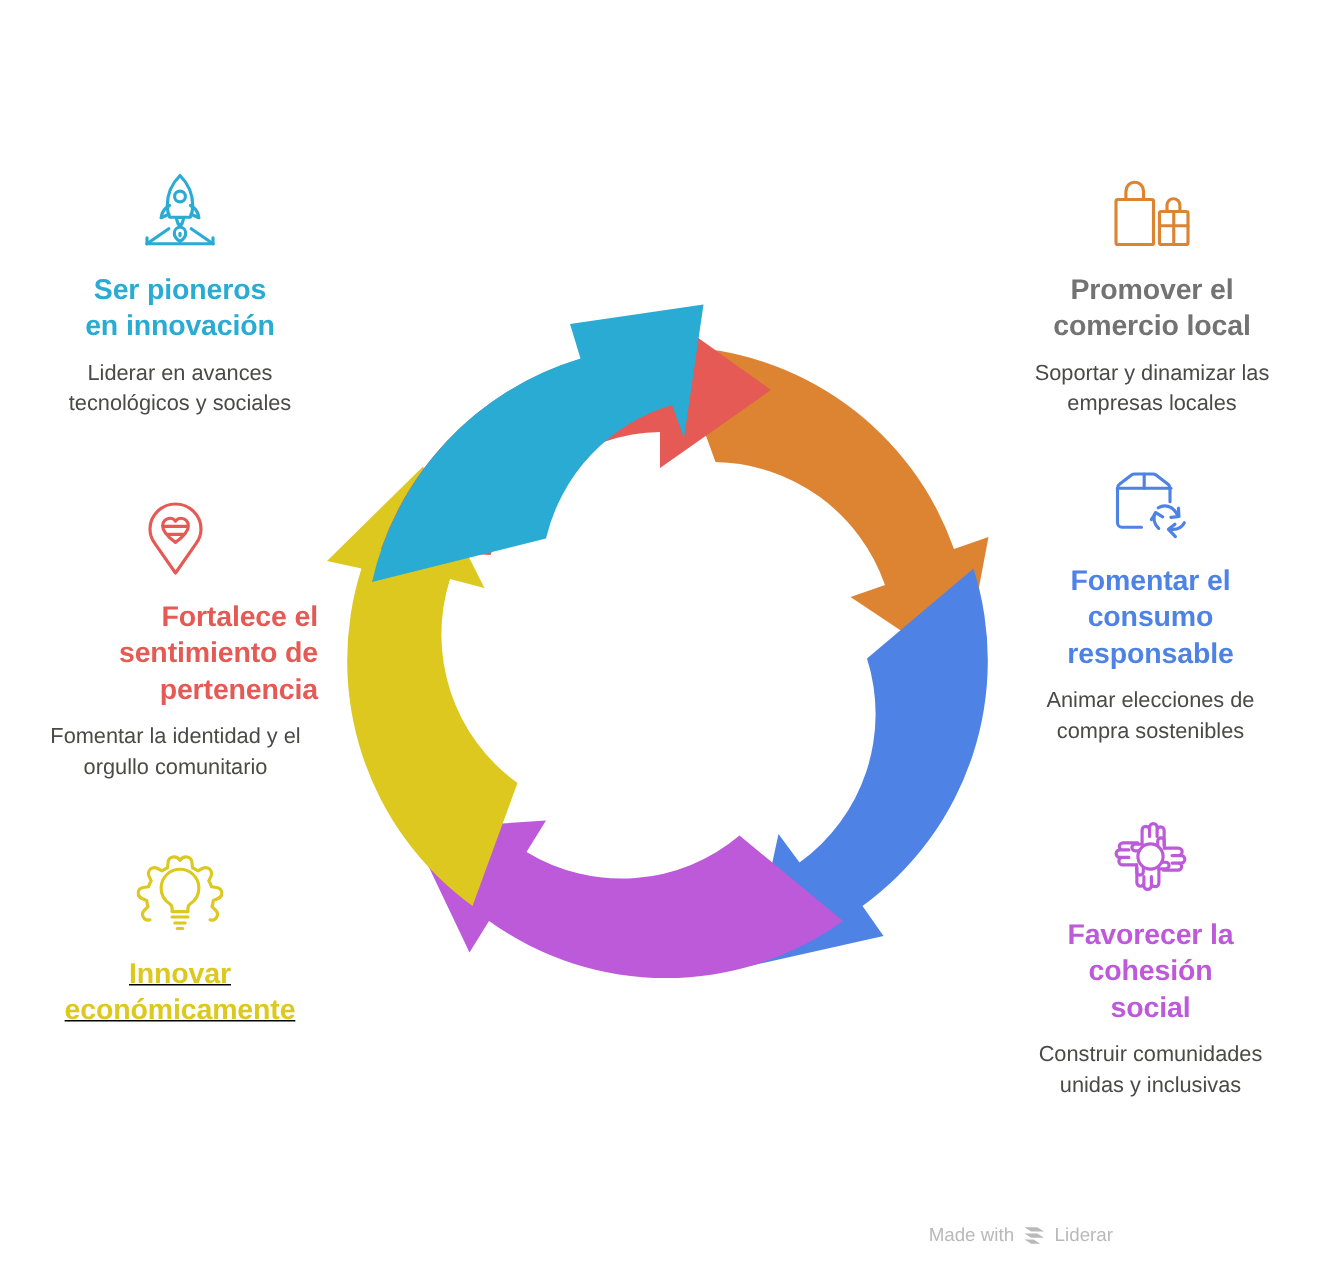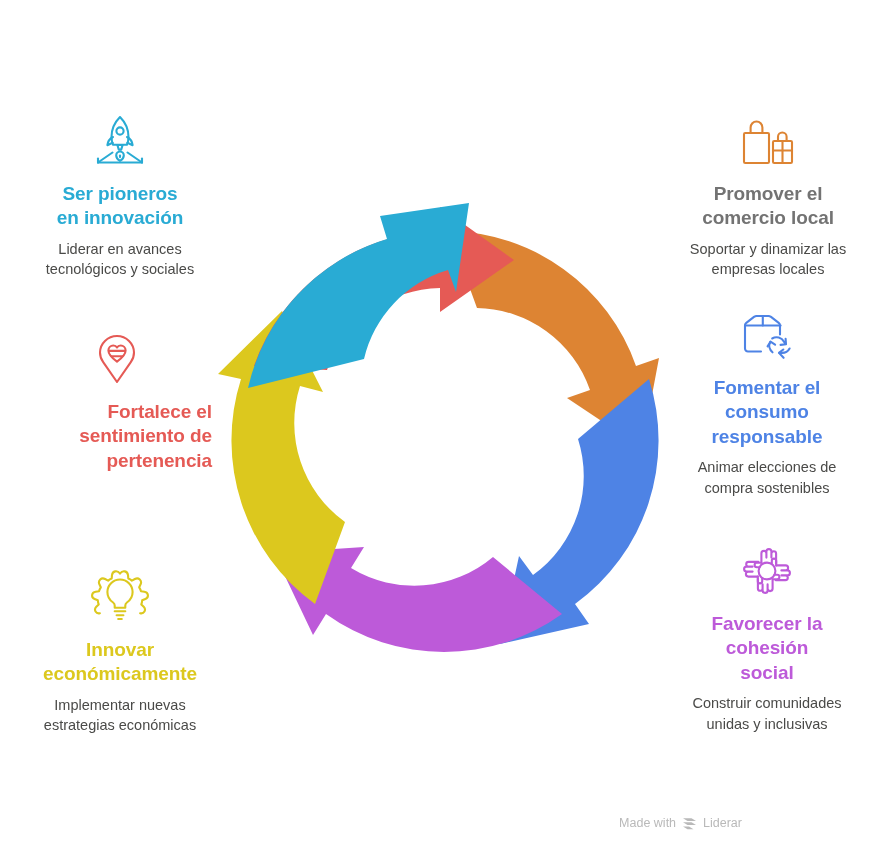--- a/index.html
+++ b/index.html
@@ -21,21 +21,21 @@
     letter-spacing: -0.1px;
   }
   .panel p {
     margin-top: 8px;
     font-size: 14.5px; line-height: 1.42; color: #4a4a48; font-weight: 400;
   }
 
   
   #p-pioneros { left: 25px;  top: 112px; }
   #p-pertenencia { left: 22px; top: 330px; }
-  #p-innovar { left: 25px;  top: 568px; }
+  #p-innovar { left: 25px;  top: 568px; text-decoration: underline; }
   
   #p-comercio { left: 673px; top: 112px; }
   #p-consumo  { left: 672px; top: 306px; }
   #p-cohesion { left: 672px; top: 542px; }
 
   
   #cycle { position: absolute; left: 212px; top: 200px; width: 466px; height: 466px; }
 
   
   #watermark {
@@ -140,38 +140,38 @@
         <path d="M27 29.6 c-3.6-2.6-8.6-6.4-8.6-11.1 0-2.8 2.2-5 4.9-5 1.6 0 3 0.8 3.7 2 0.7-1.2 2.1-2 3.7-2 2.7 0 4.9 2.2 4.9 5 0 4.7-5 8.5-8.6 11.1 z"></path>
         <path d="M19.4 18.9 h15.2"></path>
         <path d="M21.5 24.2 h11"></path>
       </svg>
     </div>
     <h3 style="color:#E55A55;text-align:right;">
       <span>Fortalece el</span><br>
       <span>sentimiento de</span><br>
       <span>pertenencia</span>
     </h3>
+    <p>Fomentar la identidad y el orgullo comunitario</p>
   </div>
 
   <div class="panel" id="p-innovar">
     <div class="icon-wrap">
       <svg width="58" height="56" viewBox="0 0 58 56" fill="none" stroke="#DCC81E" stroke-width="2.1" stroke-linecap="round" stroke-linejoin="round">
         <path d="M29 5.5 c2.6-3.6 7.6-2.6 8 1.6 l0.3 3.4 c1.3 0.5 2.5 1.2 3.6 2.1 l3-1.6 c3.7-2 7.4 1.5 5.7 5.2 l-1.4 3.1 c0.8 1.2 1.4 2.5 1.8 3.9 l3.4 0.5 c4.1 0.6 4.8 5.7 1 7.3 l-3.2 1.3 c-0.1 1.4-0.4 2.8-0.9 4.1 l2.4 2.4 c2.9 2.9 0.3 7.4-3.6 6.4"></path>
         <path d="M29 5.5 c-2.6-3.6-7.6-2.6-8 1.6 l-0.3 3.4 c-1.3 0.5-2.5 1.2-3.6 2.1 l-3-1.6 c-3.7-2-7.4 1.5-5.7 5.2 l1.4 3.1 c-0.8 1.2-1.4 2.5-1.8 3.9 l-3.4 0.5 c-4.1 0.6-4.8 5.7-1 7.3 l3.2 1.3 c0.1 1.4 0.4 2.8 0.9 4.1 l-2.4 2.4 c-2.9 2.9-0.3 7.4 3.6 6.4"></path>
         <path d="M29 11.5 c-7 0-12.6 5.6-12.6 12.5 0 4.4 2.3 8.2 5.7 10.5 1 0.7 1.6 1.8 1.6 3 v2.2 h10.6 v-2.2 c0-1.2 0.6-2.3 1.6-3 3.4-2.3 5.7-6.1 5.7-10.5 0-6.9-5.6-12.5-12.6-12.5 z"></path>
         <path d="M23.7 43.3 h10.6"></path>
         <path d="M25.6 47.3 h6.8"></path>
         <path d="M27.2 51 h3.6"></path>
       </svg>
     </div>
     <h3 style="color:#DCC81E;">
       <span>Innovar</span><br>
       <span>económicamente</span>
     </h3>
-    <p>Implementar nuevas estrategias económicas</p>
   </div>
 
   <div class="panel" id="p-comercio">
     <div class="icon-wrap">
       <svg width="58" height="52" viewBox="0 0 58 52" fill="none" stroke="#DD8433" stroke-width="2.1" stroke-linecap="round" stroke-linejoin="round">
         <rect x="5" y="17" width="25" height="30" rx="1.2"></rect>
         <path d="M11.6 17 v-5.4 c0-3.4 2.6-6.1 5.9-6.1 3.3 0 5.9 2.7 5.9 6.1 V17"></path>
         <rect x="34" y="25" width="19" height="22" rx="1.2"></rect>
         <path d="M39 25 v-4.2 c0-2.4 1.9-4.3 4.3-4.3 2.4 0 4.3 1.9 4.3 4.3 V25"></path>
         <path d="M34 34.5 h19"></path>

